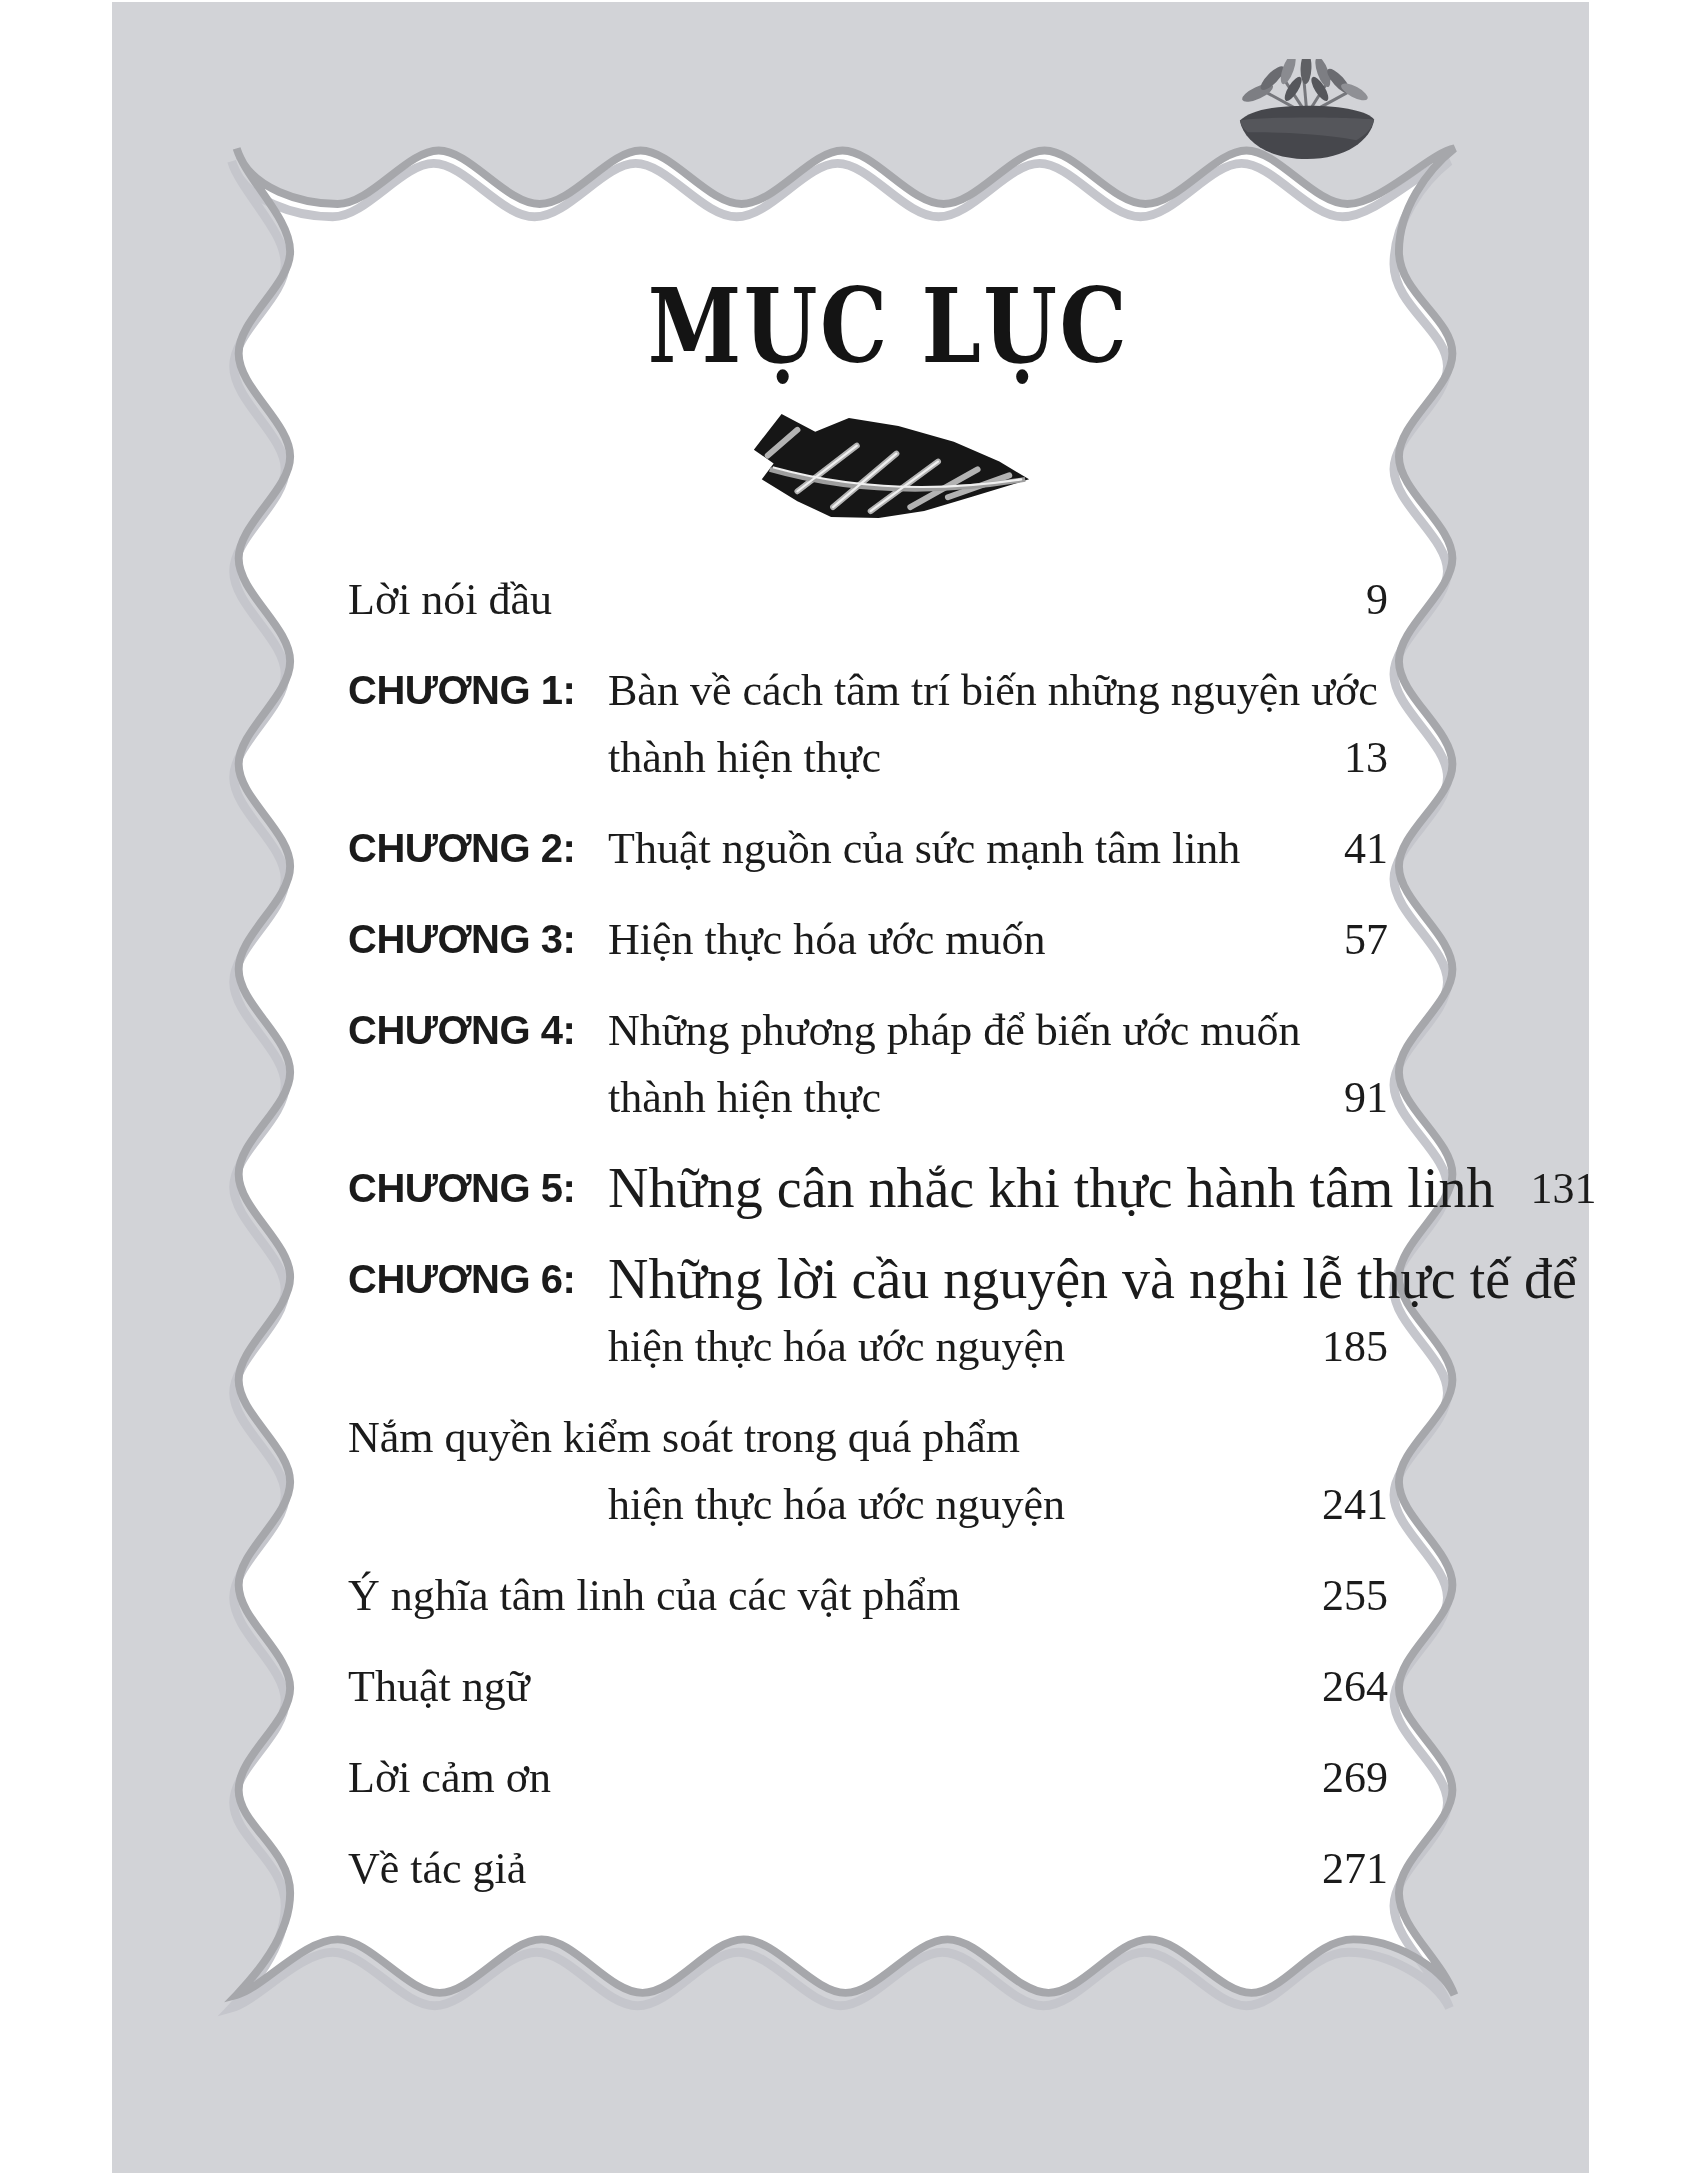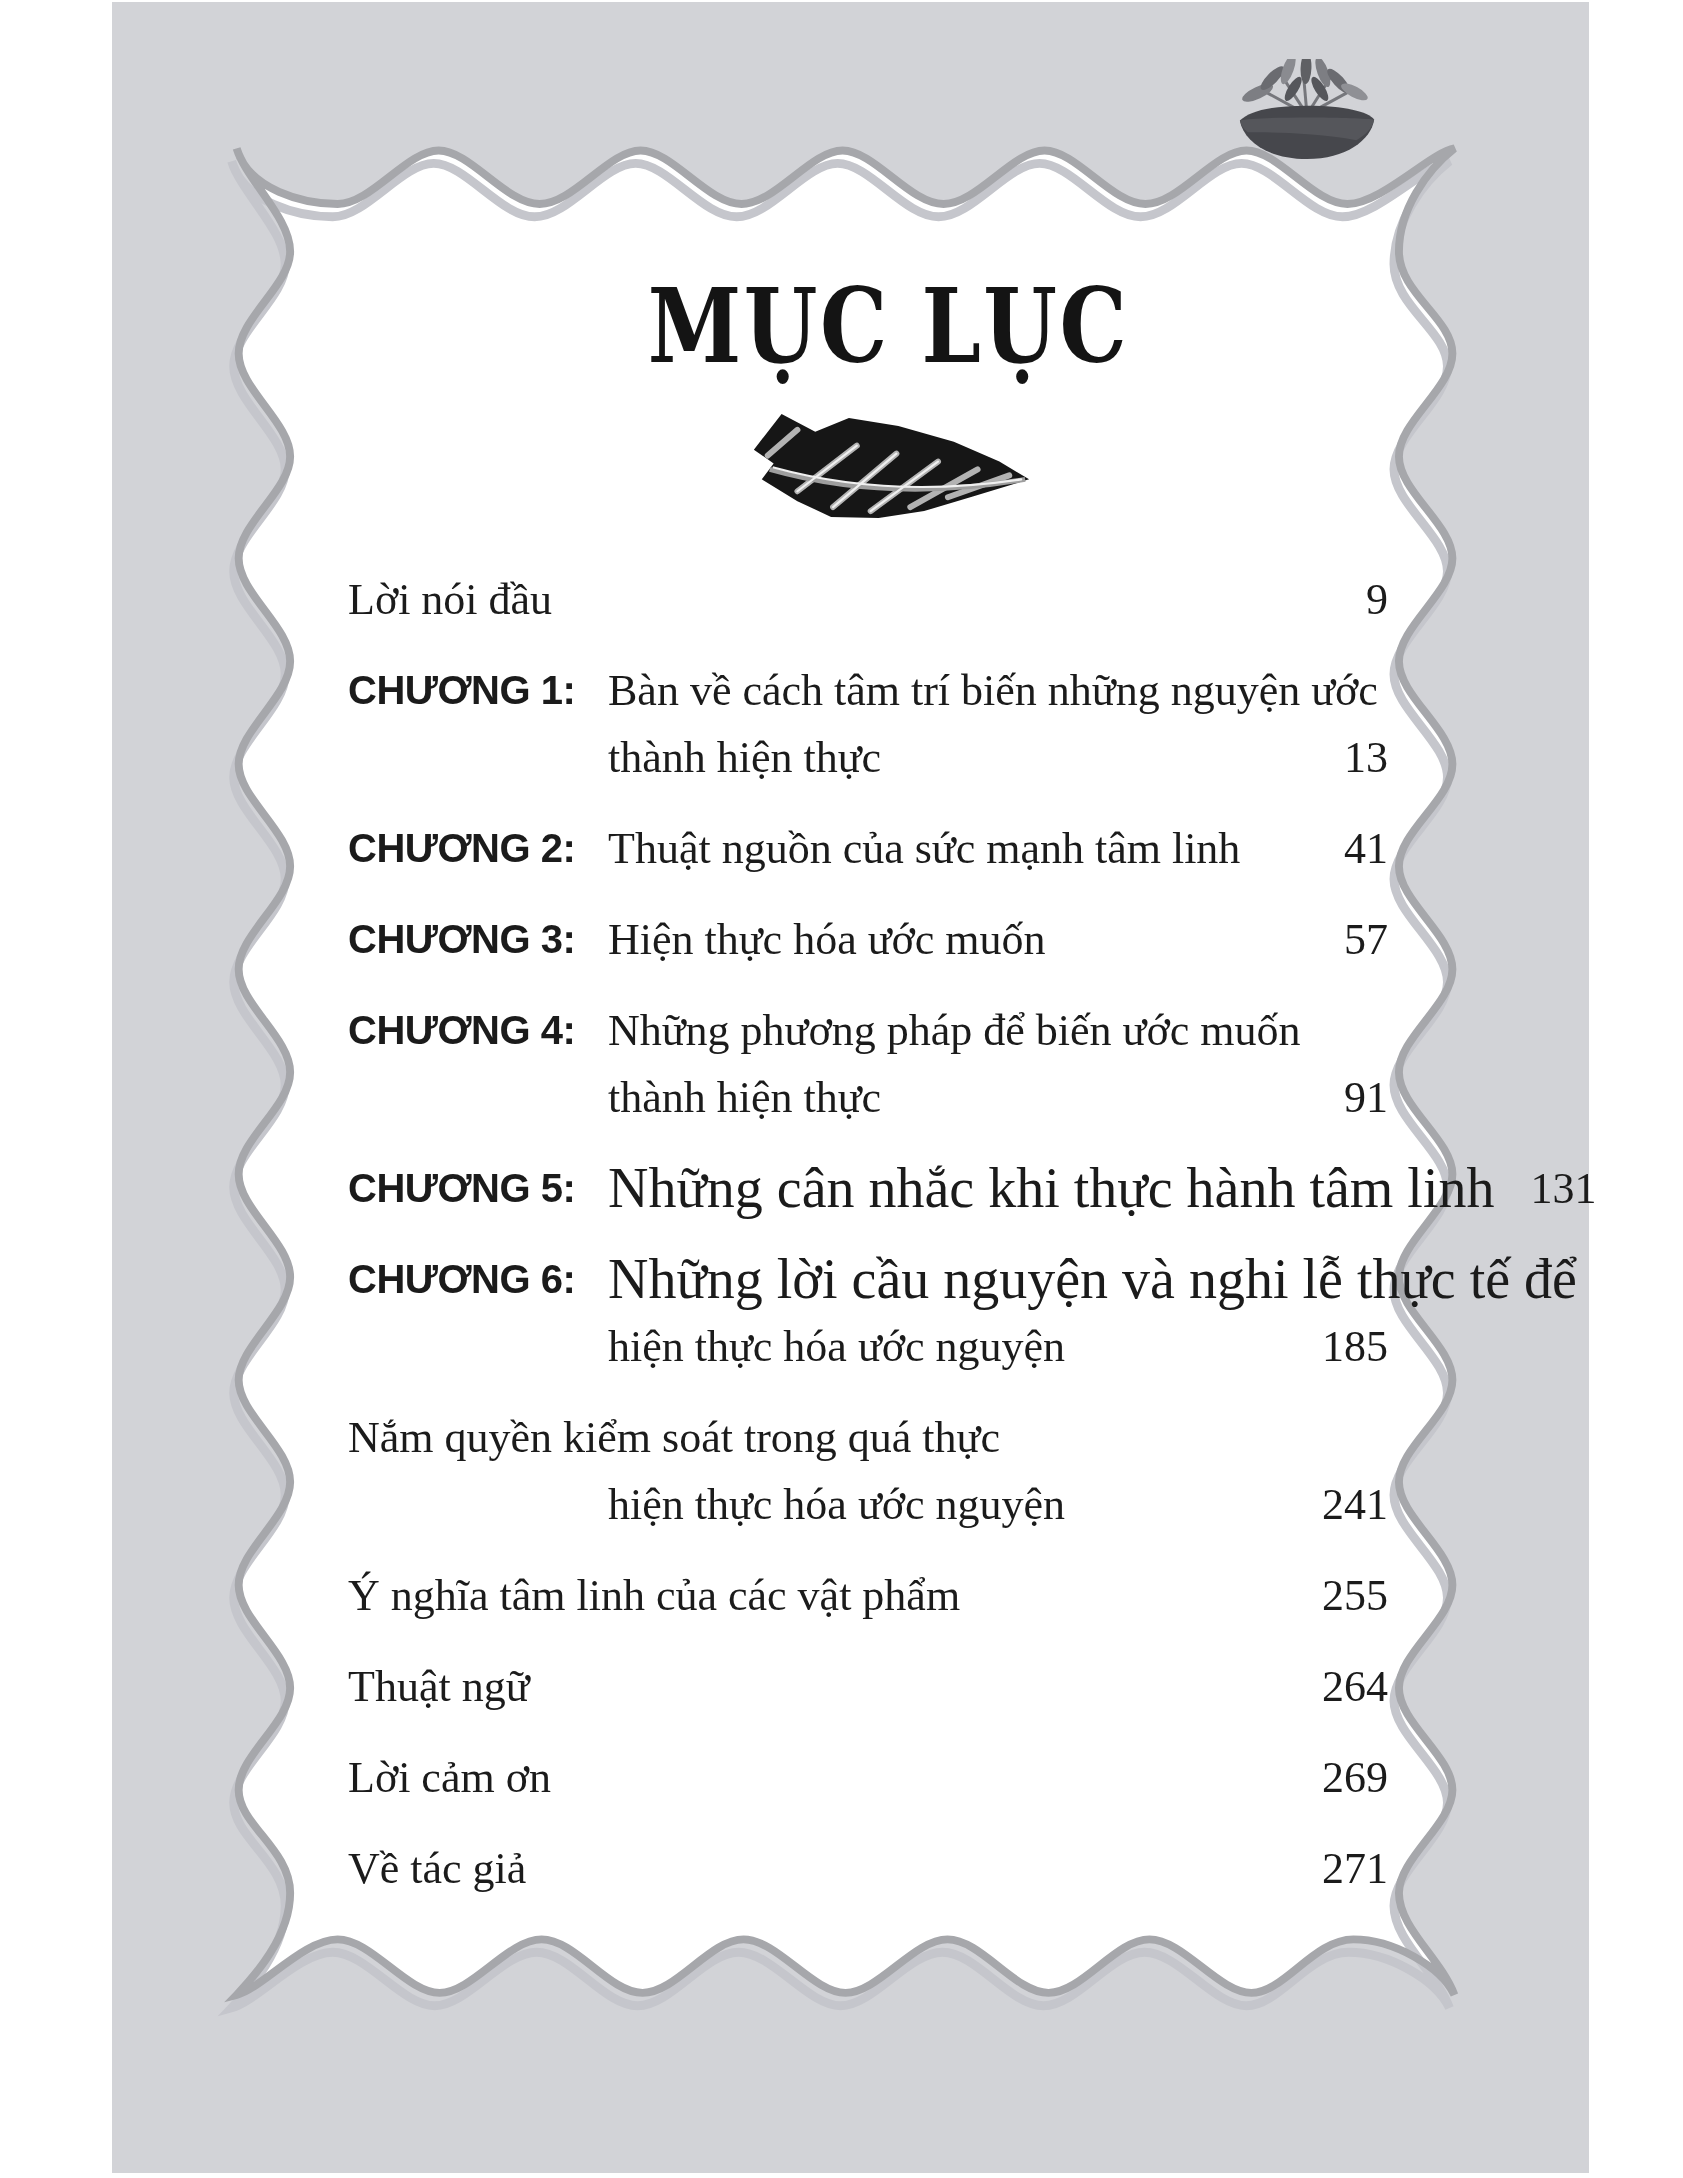--- a/index.html
+++ b/index.html
@@ -213,21 +213,21 @@
       </div>
       <div class="row indent">
         <span>hiện thực hóa ước nguyện</span>
         <span class="leader"></span>
         <span class="pg-num">185</span>
       </div>
     </div>
 
     <div class="entry">
       <div class="row">
-        <span>Nắm quyền kiểm soát trong quá thực</span>
+        <span>Nắm quyền kiểm soát trong quá phẩm</span>
       </div>
       <div class="row indent">
         <span>hiện thực hóa ước nguyện</span>
         <span class="leader"></span>
         <span class="pg-num">241</span>
       </div>
     </div>
 
     <div class="entry">
       <div class="row">

